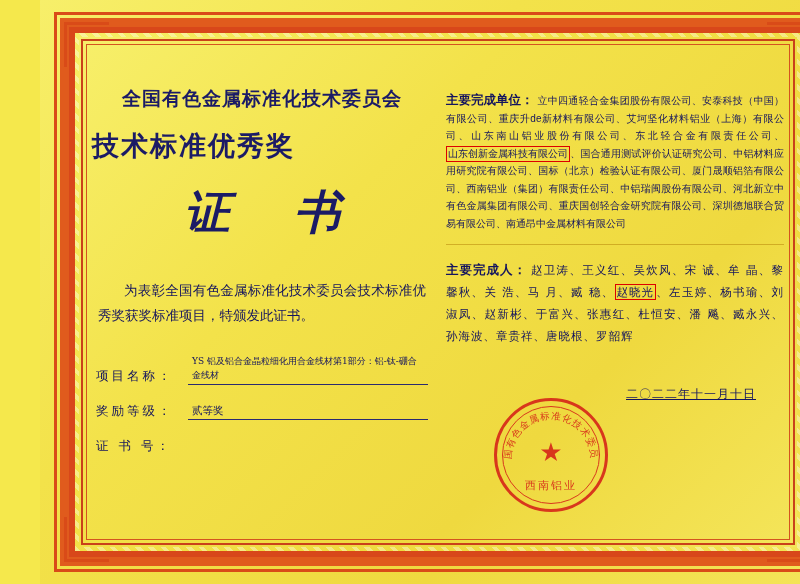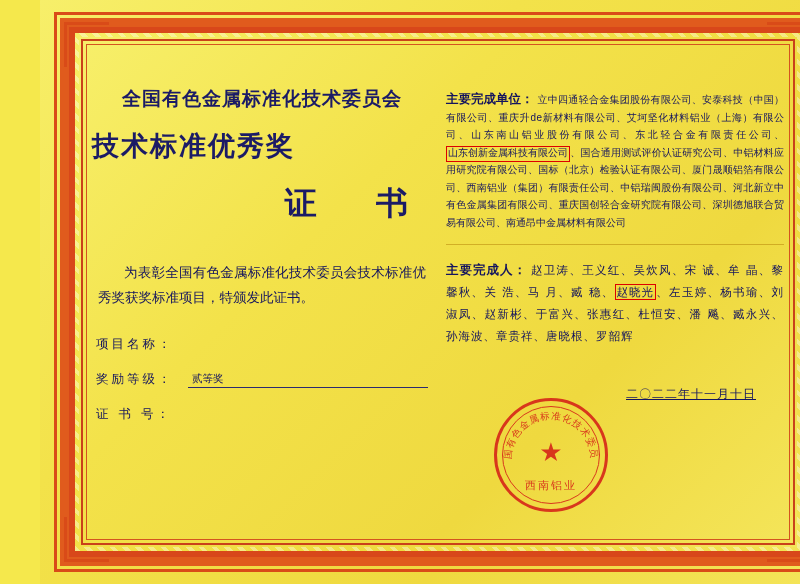--- a/index.html
+++ b/index.html
@@ -72,23 +72,24 @@
   
   .org-title{
     text-align:center;font-size:19px;font-weight:bold;color:#1b1b66;
     letter-spacing:1px;font-family:"DejaVu Serif", serif;
   }
   .award-title{
     text-align:left;font-size:27px;font-weight:bold;color:#1b1b66;
     letter-spacing:2px;margin-top:16px;font-family:"DejaVu Serif", serif;
   }
   .cert-word{
-    text-align:right;font-size:32px;font-weight:bold;color:#1b1b66;
+    text-align:center;font-size:46px;font-weight:bold;color:#1b1b66;
     letter-spacing:24px;margin-top:18px;padding-left:24px;
     font-family:"DejaVu Serif", serif;
+    font-style:italic;
   }
   .body-text{
     margin-top:34px;font-size:13.5px;color:#14145e;line-height:25px;
     text-align:justify;padding:0 6px;text-indent:26px;
     font-family:"DejaVu Serif", serif;
   }
   .fields{
     margin-top:26px;padding:0 4px;font-size:12px;color:#14145e;
     font-family:"DejaVu Serif", serif;
   }
@@ -101,21 +102,21 @@
   .field-value{
     flex:1;border-bottom:1px solid #2a2a70;padding:0 4px 2px 4px;
     font-size:10.5px;line-height:14px;
   }
   .field-value.small{font-size:9px;}
 
   
   .block{margin-bottom:10px;}
   .units-wrap{
     font-size:10px;color:#14145e;line-height:17.5px;text-align:justify;
-    font-family:Liberation Mono, monospace;
+    font-family:Liberation Sans, sans-serif;
   }
   .units-wrap .lead{
     float:left;font-size:12.5px;font-weight:bold;margin-right:4px;
     line-height:17.5px;
   }
   .hl-box{
     border:1.5px solid #d00; padding:0 1px; display:inline-block;
     line-height:14px;
   }
   .divider{
@@ -181,20 +182,21 @@
 
     <div class="left-col">
       <div class="org-title">全国有色金属标准化技术委员会</div>
       <div class="award-title">技术标准优秀奖</div>
       <div class="cert-word">证 书</div>
       <div class="body-text">为表彰全国有色金属标准化技术委员会技术标准优秀奖获奖标准项目，特颁发此证书。</div>
 
       <div class="fields">
         <div class="field-row">
           <div class="field-label">项目名称：</div>
+          <div class="field-value small">YS 铝及铝合金晶粒细化用合金线材第1部分：铝-钛-硼合金线材</div>
         </div>
         <div class="field-row">
           <div class="field-label">奖励等级：</div>
           <div class="field-value">贰等奖</div>
         </div>
         <div class="field-row">
           <div class="field-label">证 书 号：</div>
         </div>
       </div>
     </div>

